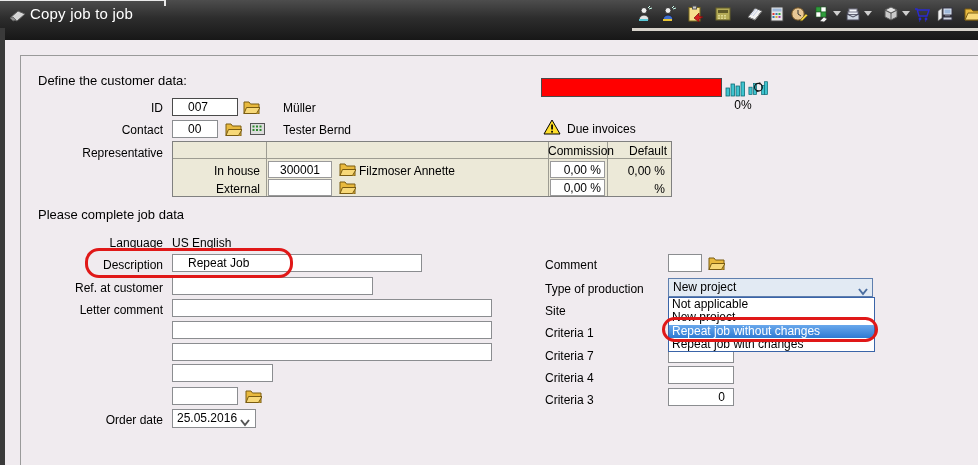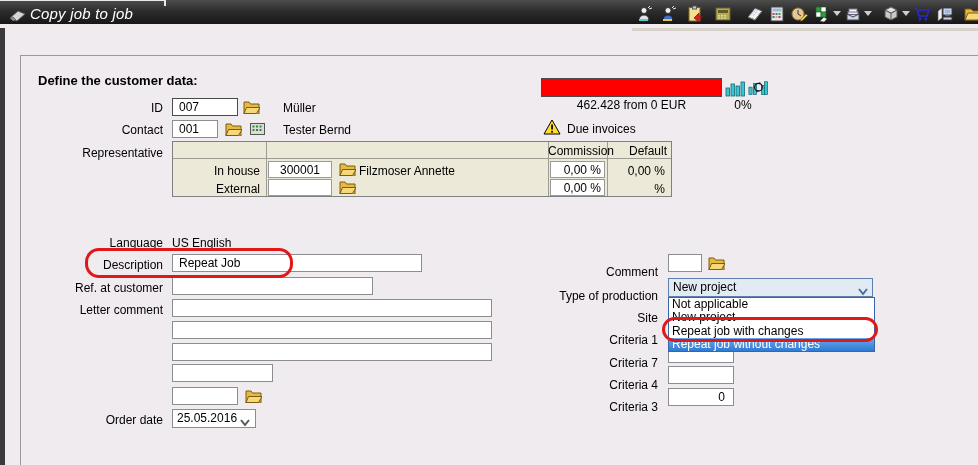--- a/index.html
+++ b/index.html
@@ -1,42 +1,42 @@
 <!DOCTYPE html>
 <html><head>
 <meta charset="utf-8">
 <style>
   * { margin:0; padding:0; box-sizing:border-box; }
   body { font-family:"Liberation Sans", sans-serif; background:#fff; }
   #screen { position:relative; width:978px; height:465px; background:#f0ebef; overflow:hidden; }
 
   
-  .titlebar { position:absolute; left:0; top:0; width:978px; height:24px;
-    background:linear-gradient(#4d4d4d,#2d2d2d 45%,#171717);font-style:italic; }
+  .titlebar { position:absolute; left:0; top:0; width:978px; height:40px;
+    background:linear-gradient(#4d4d4d,#2d2d2d 45%,#171717); }
   .tab-edge { position:absolute; left:0; top:0; width:166px; height:1px; background:#e9e9e9; }
   .tab-tick { position:absolute; left:164px; top:0; width:2px; height:6px; background:#e9e9e9; }
   .title-icon { position:absolute; left:8px; top:8px; width:18px; height:13px; }
   .title-text { position:absolute; left:30px; top:5px; color:#ffffff; font-size:15px; letter-spacing:.2px; }
   .tbi { position:absolute; top:5px; width:18px; height:18px; display:inline-block; }
   .tbi svg { width:18px; height:18px; display:block; }
   .tba { position:absolute; top:11px; width:0; height:0; border-left:4px solid transparent;
     border-right:4px solid transparent; border-top:5px solid #cfcfcf; }
   .toolbar-strip { position:absolute; left:632px; top:28px; width:346px; height:3px; background:#d7d3cb; }
   .left-edge { position:absolute; left:0; top:28px; width:5px; height:437px; background:#3a3a3a; }
 
   
   .groupbox { position:absolute; left:20px; top:55px; width:1100px; height:600px;
     border:1px solid #9a9a9a; background:#f0ebef; }
 
-  .h1 { position:absolute; font-size:13px; font-weight:bold; color:#000; }
+  .h1 { position:absolute; font-size:13px; font-weight:normal; color:#000; }
   .lbl { position:absolute; font-size:12px; color:#000; text-align:right; width:133px; left:30px; }
-  .rlbl { position:absolute; font-size:12px; color:#000; text-align:right; width:113px; left:545px;margin-top:7px; }
+  .rlbl { position:absolute; font-size:12px; color:#000; width:113px; left:545px; }
   .val { position:absolute; font-size:12px; color:#000; }
   .input { position:absolute; height:18px; border:1px solid #8b8d90; background:#fff;
-    font-family:"Liberation Sans", sans-serif; font-size:12px; padding:0 6px; color:#000; }
+    font-family:"Liberation Sans", sans-serif; font-size:12px; padding:0 15px; color:#000; }
   .folder { position:absolute; width:17px; height:14px; }
   .folder svg { width:17px; height:14px; display:block; }
 
   
   .reptable { position:absolute; left:172px; top:141px; width:500px; height:56px;
     background:#ece9d8; border:1px solid #808080; }
   .rt-col { position:absolute; top:0; bottom:0; border-left:1px solid #9d9c92; }
   .rt-hline { position:absolute; left:0; right:0; top:16px; height:1px; background:#9d9c92; }
   .rt-cell { position:absolute; font-size:12px; color:#000; }
   .rt-input { position:absolute; height:17px; border:1px solid #9a9a9a; background:#fff;
@@ -293,32 +293,32 @@
           <rect x="1" y="9" width="3.5" height="8"></rect>
           <rect x="6" y="5" width="3.5" height="12"></rect>
           <rect x="15" y="7" width="3.5" height="10"></rect>
           <rect x="18" y="3" width="3.5" height="14"></rect>
         </g>
         <circle cx="11.5" cy="9" r="4.2" fill="none" stroke="#111" stroke-width="1.4"></circle>
         <path d="M11.5 4.8l2-1.6v3.2z" fill="#111"></path>
         <path d="M11.5 13.2l-2 1.6v-3.2z" fill="#111"></path>
       </svg>
   </span>
-  <div class="credit-caption">462.428 from 0 EUR</div>
   <div class="credit-pct">0%</div>
 
   <span class="warn-icon">
     <svg viewBox="0 0 18 16">
         <path d="M9 1L17 15H1z" fill="#ffdf2b" stroke="#000" stroke-width="1"></path>
         <rect x="8.2" y="5.5" width="1.7" height="5" fill="#000"></rect>
         <rect x="8.2" y="11.8" width="1.7" height="1.8" fill="#000"></rect>
       </svg>
   </span>
   <div class="val" style="left:567px; top:122px">Due invoices</div>
 
+  <div class="h1" style="left:38px; top:207px">Please complete job data</div>
 
   <div class="lbl" style="top:236px">Language</div>
   <div class="val" style="left:172px; top:236px">US English</div>
 
   <div class="lbl" style="top:258px">Description</div>
   <input class="input" style="left: 172px; top: 254px; width: 250px;" value="Repeat Job">
 
   <div class="lbl" style="top:281px">Ref. at customer</div>
   <input class="input" style="left: 172px; top: 277px; width: 201px;" value="">
 
@@ -362,22 +362,22 @@
     <span class="combo-arrow">
       <svg viewBox="0 0 10 8">
           <path d="M1 1l4 5 4-5" fill="none" stroke="#4b6ea0" stroke-width="2"></path>
         </svg>
     </span>
   </div>
 
   <div class="droplist">
     <div class="opt">Not applicable</div>
     <div class="opt">New project</div>
+    <div class="opt selected">Repeat job without changes</div>
     <div class="opt">Repeat job with changes</div>
-    <div class="opt selected">Repeat job without changes</div>
   </div>
 
   <div class="rlbl" style="top:304px">Site</div>
   <div class="rlbl" style="top:326px">Criteria 1</div>
 
   <div class="rlbl" style="top:349px">Criteria 7</div>
   <input class="input" style="left: 668px; top: 345px; width: 66px; z-index: 1;" value="">
 
   <div class="rlbl" style="top:371px">Criteria 4</div>
   <input class="input" style="left: 668px; top: 366px; width: 66px;" value="">

